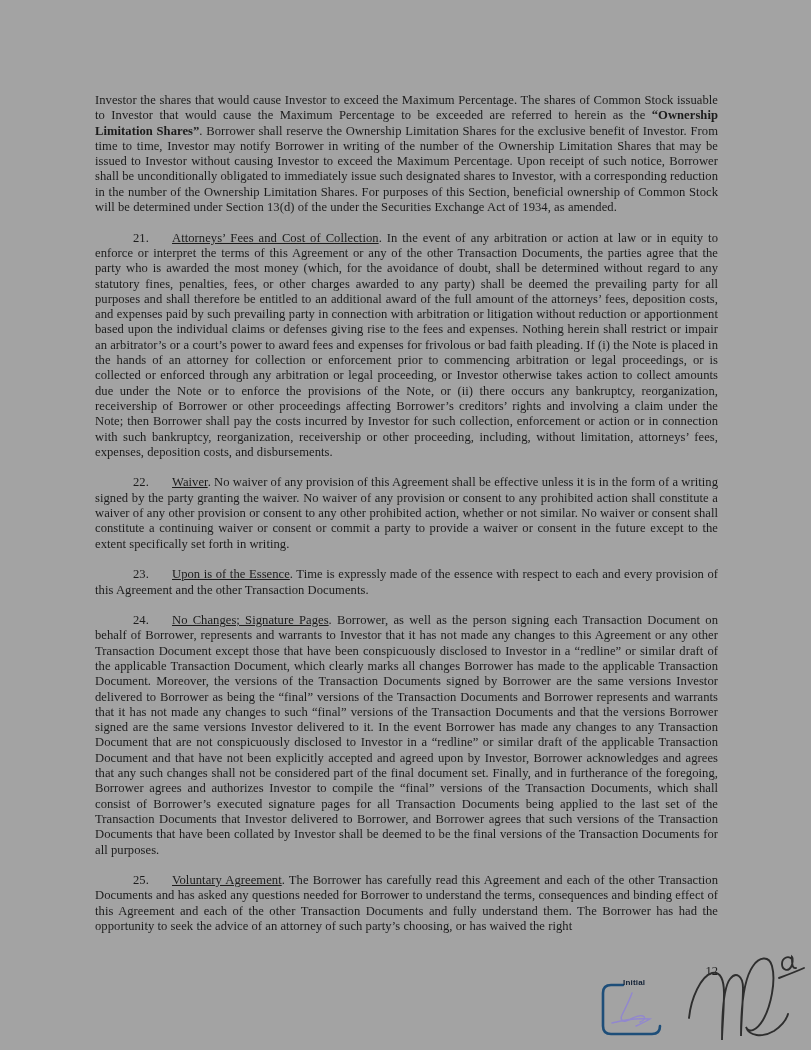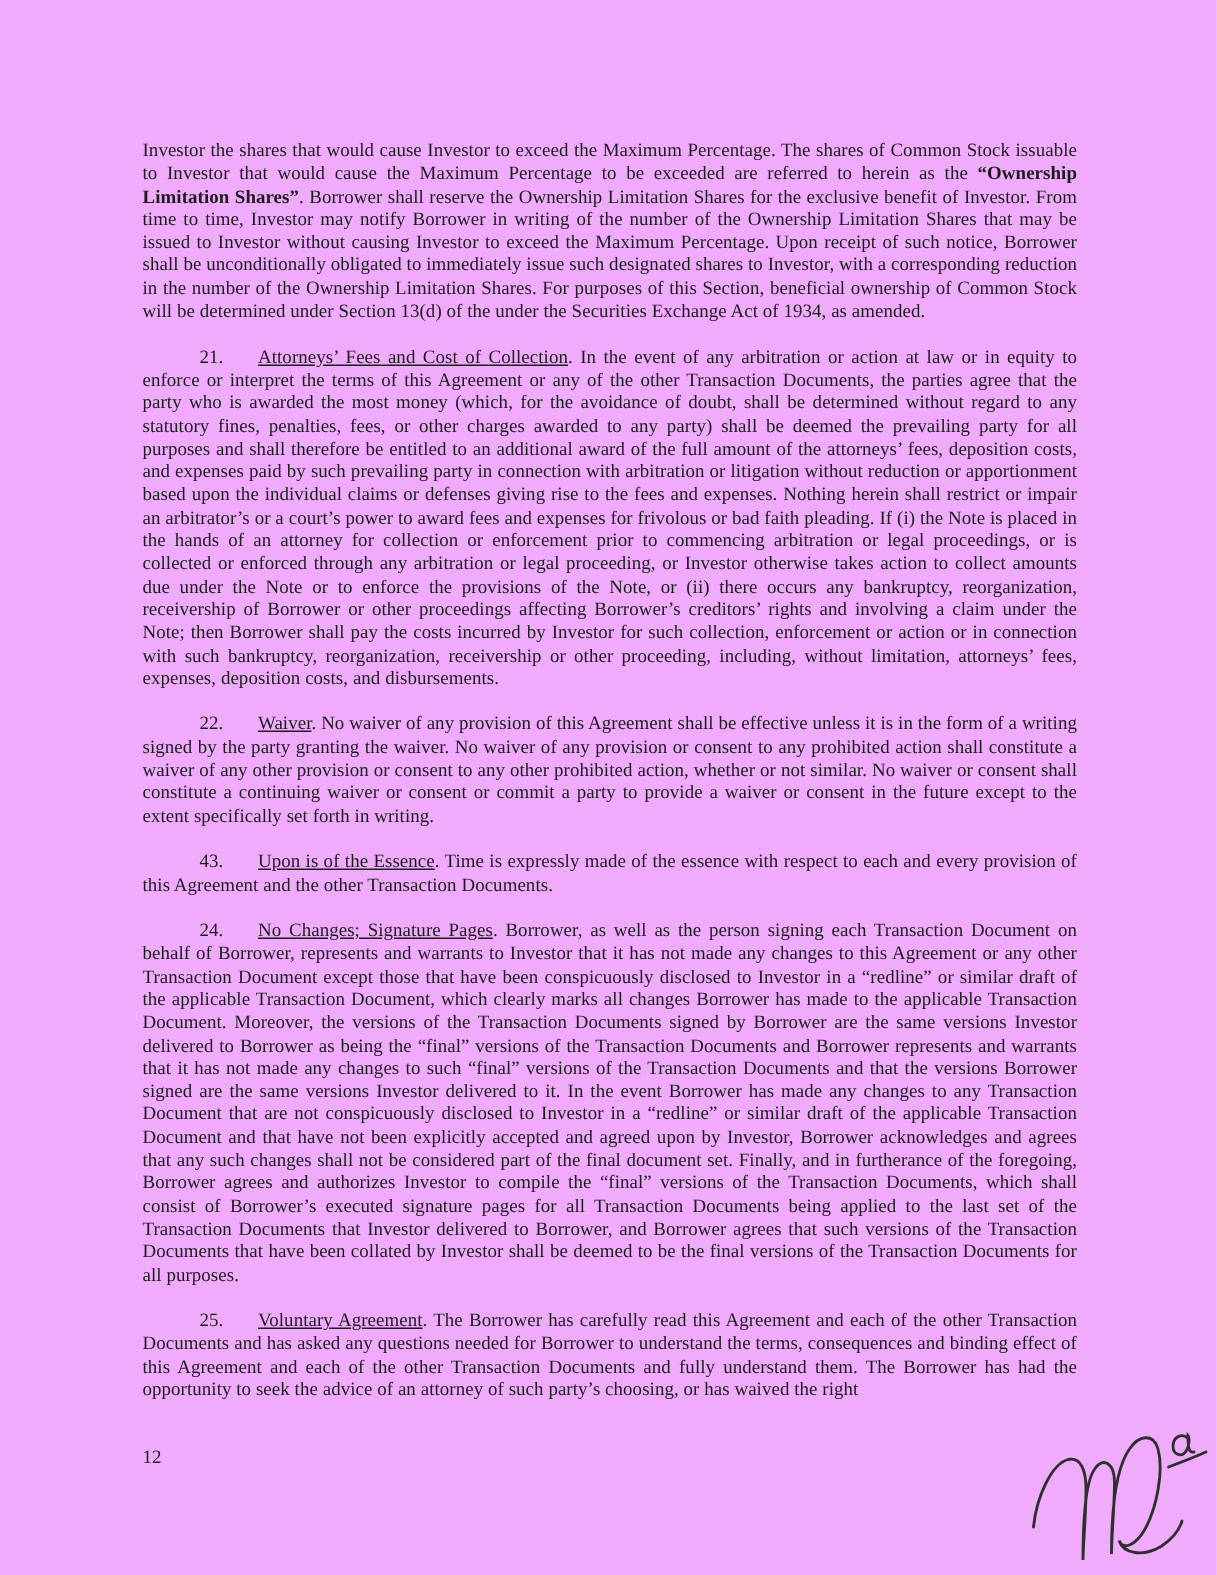--- a/index.html
+++ b/index.html
@@ -4,41 +4,41 @@
 <style>
   html, body { margin: 0; padding: 0; }
   body {
     width: 811px; height: 1050px;
     background: #f6f6f6;
     font-family: "Liberation Serif", serif;
   }
   .page {
     position: relative;
     width: 811px; height: 1050px;
-    background: #f0abfc;
+    background: #a3a3a3;
     overflow: hidden;
     color: #1b1b1b;
   }
   .body-text {
     position: absolute;
     left: 95px; top: 93px; width: 623px;
     font-size: 12.6px;
     line-height: 15.3px;
     text-align: justify;
     letter-spacing: 0.05px;
   }
   p.para { margin: 0 0 15.3px 0; }
   p.section { text-indent: 38px; }
   .pnum { display: inline-block; width: 39px; text-indent: 0; }
   .heading { text-decoration: underline; margin-top: 44px; }
   .intro b { font-weight: bold; }
   .page-number {
     position: absolute;
     left: 95px; top: 964px; width: 623px;
-    text-align: left;
+    text-align: right;
     font-size: 12.6px;
     color: #222;
   }
   .initial-stamp {
     position: absolute;
     left: 599px; top: 978px;
     width: 72px; height: 64px;
   }
   .initial-stamp svg { position: absolute; left: 0; top: 0; }
   .stamp-label {
@@ -62,30 +62,42 @@
 <div class="page">
 
   <div class="body-text">
 
     <p class="para intro"><span>Investor the shares that would cause Investor to exceed the Maximum Percentage. The shares of Common Stock issuable to Investor that would cause the Maximum Percentage to be exceeded are referred to herein as the </span><b>“Ownership Limitation Shares”</b><span>. Borrower shall reserve the Ownership Limitation Shares for the exclusive benefit of Investor. From time to time, Investor may notify Borrower in writing of the number of the Ownership Limitation Shares that may be issued to Investor without causing Investor to exceed the Maximum Percentage. Upon receipt of such notice, Borrower shall be unconditionally obligated to immediately issue such designated shares to Investor, with a corresponding reduction in the number of the Ownership Limitation Shares. For purposes of this Section, beneficial ownership of Common Stock will be determined under Section 13(d) of the under the Securities Exchange Act of 1934, as amended.</span></p>
 
     <p class="para section"><span class="pnum">21.</span><span class="heading">Attorneys’ Fees and Cost of Collection</span><span>. In the event of any arbitration or action at law or in equity to enforce or interpret the terms of this Agreement or any of the other Transaction Documents, the parties agree that the party who is awarded the most money (which, for the avoidance of doubt, shall be determined without regard to any statutory fines, penalties, fees, or other charges awarded to any party) shall be deemed the prevailing party for all purposes and shall therefore be entitled to an additional award of the full amount of the attorneys’ fees, deposition costs, and expenses paid by such prevailing party in connection with arbitration or litigation without reduction or apportionment based upon the individual claims or defenses giving rise to the fees and expenses. Nothing herein shall restrict or impair an arbitrator’s or a court’s power to award fees and expenses for frivolous or bad faith pleading. If (i) the Note is placed in the hands of an attorney for collection or enforcement prior to commencing arbitration or legal proceedings, or is collected or enforced through any arbitration or legal proceeding, or Investor otherwise takes action to collect amounts due under the Note or to enforce the provisions of the Note, or (ii) there occurs any bankruptcy, reorganization, receivership of Borrower or other proceedings affecting Borrower’s creditors’ rights and involving a claim under the Note; then Borrower shall pay the costs incurred by Investor for such collection, enforcement or action or in connection with such bankruptcy, reorganization, receivership or other proceeding, including, without limitation, attorneys’ fees, expenses, deposition costs, and disbursements.</span></p>
 
     <p class="para section"><span class="pnum">22.</span><span class="heading">Waiver</span><span>. No waiver of any provision of this Agreement shall be effective unless it is in the form of a writing signed by the party granting the waiver. No waiver of any provision or consent to any prohibited action shall constitute a waiver of any other provision or consent to any other prohibited action, whether or not similar. No waiver or consent shall constitute a continuing waiver or consent or commit a party to provide a waiver or consent in the future except to the extent specifically set forth in writing.</span></p>
 
-    <p class="para section"><span class="pnum">43.</span><span class="heading">Upon is of the Essence</span><span>. Time is expressly made of the essence with respect to each and every provision of this Agreement and the other Transaction Documents.</span></p>
+    <p class="para section"><span class="pnum">23.</span><span class="heading">Upon is of the Essence</span><span>. Time is expressly made of the essence with respect to each and every provision of this Agreement and the other Transaction Documents.</span></p>
 
     <p class="para section"><span class="pnum">24.</span><span class="heading">No Changes; Signature Pages</span><span>. Borrower, as well as the person signing each Transaction Document on behalf of Borrower, represents and warrants to Investor that it has not made any changes to this Agreement or any other Transaction Document except those that have been conspicuously disclosed to Investor in a “redline” or similar draft of the applicable Transaction Document, which clearly marks all changes Borrower has made to the applicable Transaction Document. Moreover, the versions of the Transaction Documents signed by Borrower are the same versions Investor delivered to Borrower as being the “final” versions of the Transaction Documents and Borrower represents and warrants that it has not made any changes to such “final” versions of the Transaction Documents and that the versions Borrower signed are the same versions Investor delivered to it. In the event Borrower has made any changes to any Transaction Document that are not conspicuously disclosed to Investor in a “redline” or similar draft of the applicable Transaction Document and that have not been explicitly accepted and agreed upon by Investor, Borrower acknowledges and agrees that any such changes shall not be considered part of the final document set. Finally, and in furtherance of the foregoing, Borrower agrees and authorizes Investor to compile the “final” versions of the Transaction Documents, which shall consist of Borrower’s executed signature pages for all Transaction Documents being applied to the last set of the Transaction Documents that Investor delivered to Borrower, and Borrower agrees that such versions of the Transaction Documents that have been collated by Investor shall be deemed to be the final versions of the Transaction Documents for all purposes.</span></p>
 
     <p class="para section"><span class="pnum">25.</span><span class="heading">Voluntary Agreement</span><span>. The Borrower has carefully read this Agreement and each of the other Transaction Documents and has asked any questions needed for Borrower to understand the terms, consequences and binding effect of this Agreement and each of the other Transaction Documents and fully understand them. The Borrower has had the opportunity to seek the advice of an attorney of such party’s choosing, or has waived the right</span></p>
 
   </div>
 
   <div class="page-number">12</div>
 
+  <div class="initial-stamp">
+    <svg width="72" height="64" viewBox="0 0 72 64">
+
+      <path d="M 24 7 H 12 Q 4 7 4 15 V 48 Q 4 56 12 56 H 53 Q 61 56 61 48" fill="none" stroke="#1e4e79" stroke-width="2.6" stroke-linecap="round"></path>
+
+      <g fill="none" stroke="#9187cf" stroke-width="1.4" stroke-linecap="round">
+        <path d="M 33 15 C 31 21, 27 29, 23 37 C 21 41, 23 44, 27 43 C 33 41, 39 36, 44 38 C 47 39, 45 43, 41 44"></path>
+        <path d="M 13 45 C 24 42, 38 40, 51 41 C 46 44, 41 46, 37 48"></path>
+      </g>
+    </svg>
+    <span class="stamp-label">Initial</span>
+  </div>
 
   <div class="signature">
     <svg width="135" height="104" viewBox="0 0 135 104">
       <g fill="none" stroke="#2e2e2e" stroke-width="1.9" stroke-linecap="round">
 
         <path d="M 13 72
                  C 15 52, 25 30, 36 27
                  C 45 25, 48 35, 48 47
                  C 48 65, 46 84, 46 94
                  C 46 72, 47 42, 54 33

